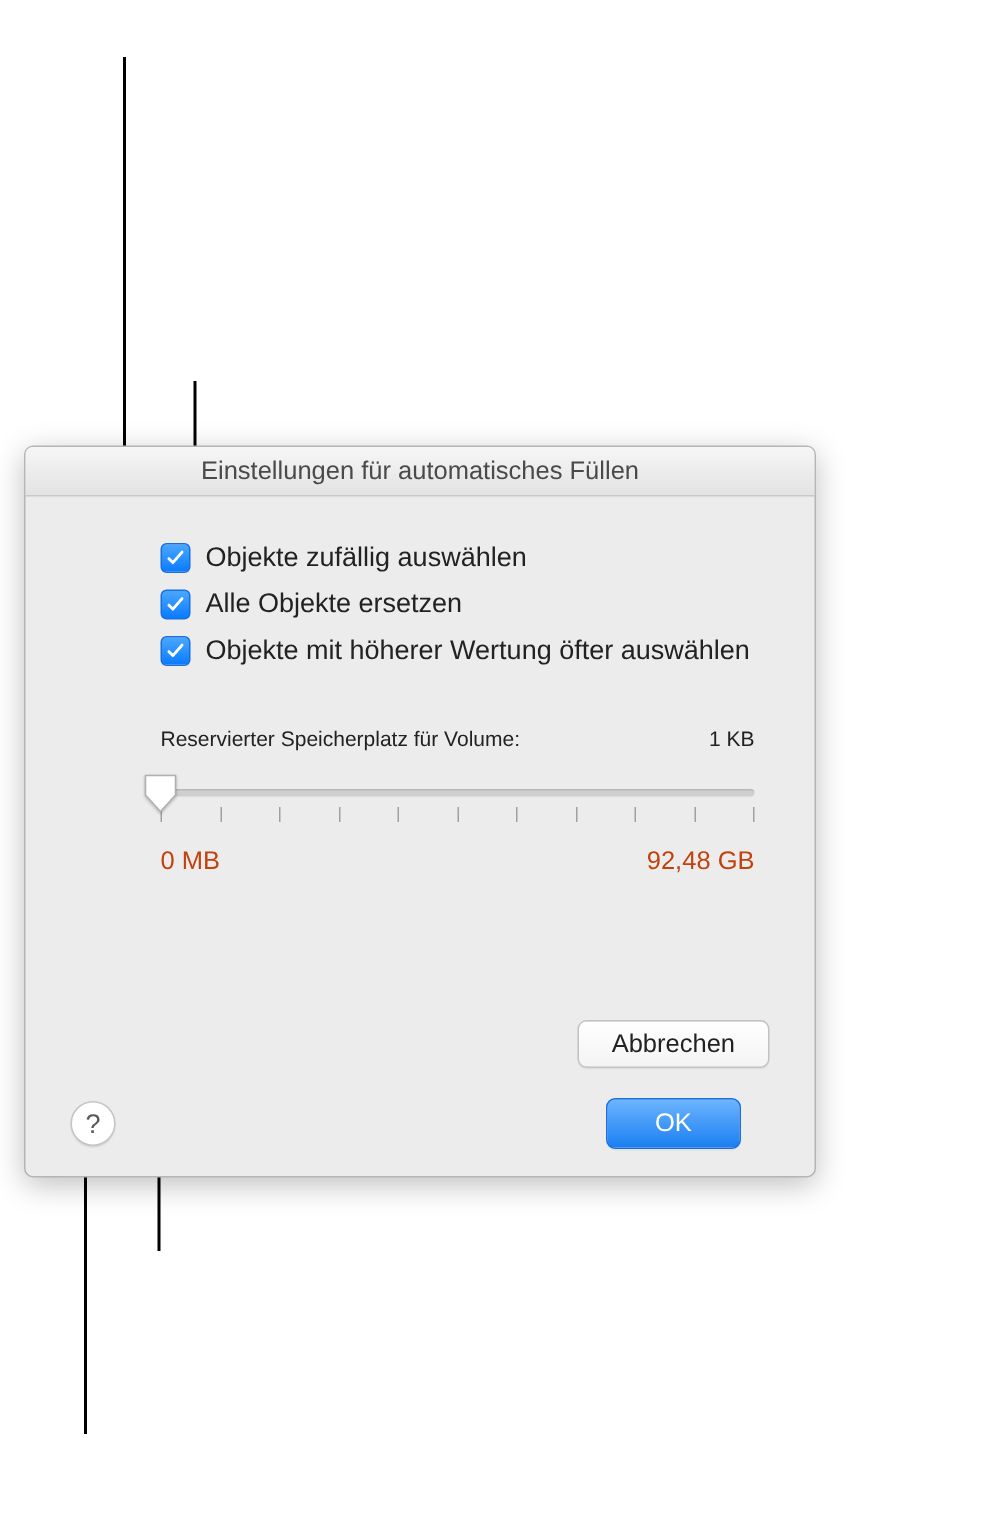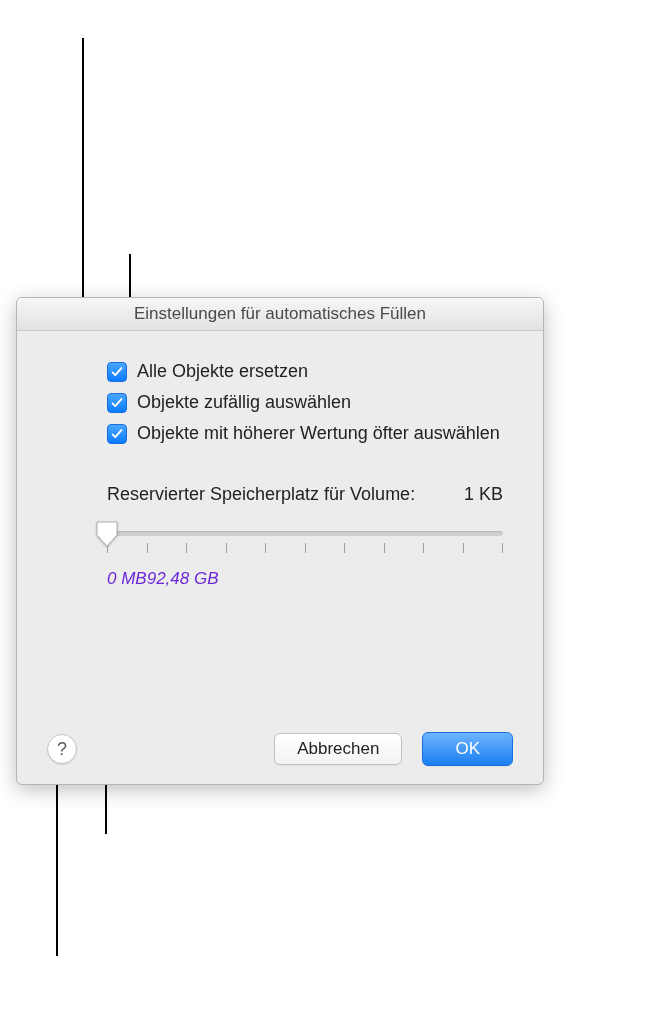--- a/index.html
+++ b/index.html
@@ -53,21 +53,21 @@
       border-radius: 4px;
       background: linear-gradient(#4aa7ff, #0a7bff);
       border: 1px solid #1a6fe0;
       margin-right: 10px;
       display: flex;
       align-items: center;
       justify-content: center;
       flex-shrink: 0;
     }
     .checkbox svg { width: 14px; height: 14px; }
-    .spacer-label { display:flex; justify-content:space-between; margin-top: 40px; font-size: 18px; color:#222; }
+    .spacer-label { display:flex; justify-content:space-between; margin-top: 40px; font-size: 14px; color:#222; }
     .slider-wrap { position: relative; margin-top: 16px; height: 50px; }
     .slider-track {
       position: absolute;
       top: 10px;
       left: 0;
       right: 0;
       height: 5px;
       background: #cfcfcf;
       border-radius: 3px;
       border-top: 1px solid #b8b8b8;
@@ -84,28 +84,29 @@
     .slider-ticks span { width: 1px; height: 10px; background: #a0a0a0; }
     .slider-thumb {
       position: absolute;
       top: 0px;
       left: 0px;
       width: 22px;
       height: 26px;
       transform: translateX(-11px);
     }
     .slider-thumb svg { width: 22px; height: 26px; filter: drop-shadow(0 1px 1px rgba(0,0,0,0.25)); }
-    .slider-labels { display:flex; justify-content:flex-start; font-size: 17px; color:#6d28d9; margin-top: -2px; font-style: italic;}
+    .slider-labels { display:flex; justify-content:space-between; font-size: 17px; color:#c2410c; margin-top: -2px;}
     .buttonbar {
       position: absolute;
       bottom: 18px;
       right: 30px;
       display: flex;
       gap: 20px;
       align-items: center;
+      flex-direction: column;
     }
     .btn {
       height: 32px;
       border-radius: 6px;
       font-size: 17px;
       padding: 0 22px;
       border: 1px solid #c2c2c2;
       background: linear-gradient(#ffffff, #f3f3f3);
       color: #222;
       display:flex; align-items:center; justify-content:center;
@@ -152,30 +153,30 @@
   </div>
 
   <div class="content">
 
     <div class="checkrow">
       <div class="checkbox">
         <svg viewBox="0 0 16 16">
             <path d="M3 8.5l3 3 7-8" stroke="#fff" stroke-width="2.2" fill="none" stroke-linecap="round" stroke-linejoin="round"></path>
           </svg>
       </div>
-      <span>Alle Objekte ersetzen</span>
+      <span>Objekte zufällig auswählen</span>
     </div>
 
     <div class="checkrow">
       <div class="checkbox">
         <svg viewBox="0 0 16 16">
             <path d="M3 8.5l3 3 7-8" stroke="#fff" stroke-width="2.2" fill="none" stroke-linecap="round" stroke-linejoin="round"></path>
           </svg>
       </div>
-      <span>Objekte zufällig auswählen</span>
+      <span>Alle Objekte ersetzen</span>
     </div>
 
     <div class="checkrow">
       <div class="checkbox">
         <svg viewBox="0 0 16 16">
             <path d="M3 8.5l3 3 7-8" stroke="#fff" stroke-width="2.2" fill="none" stroke-linecap="round" stroke-linejoin="round"></path>
           </svg>
       </div>
       <span>Objekte mit höherer Wertung öfter auswählen</span>
     </div>

